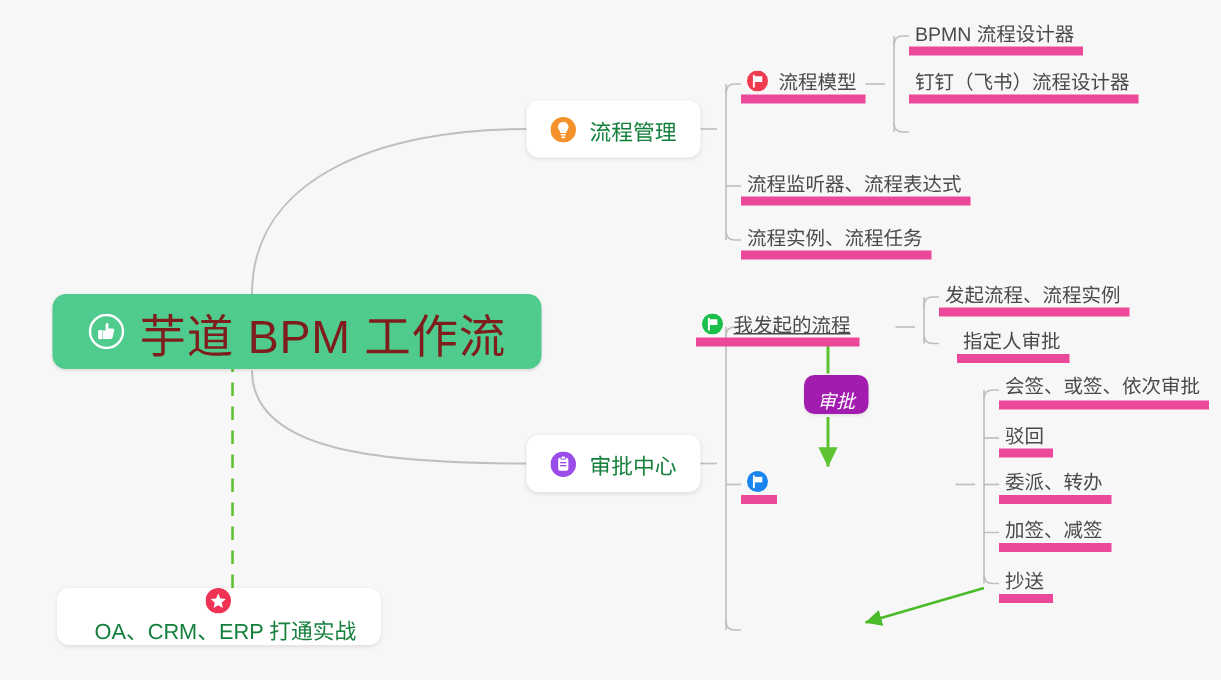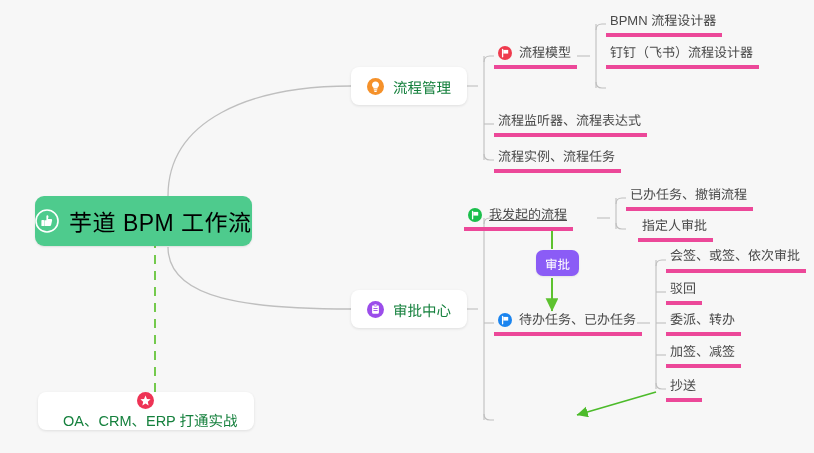--- a/index.html
+++ b/index.html
@@ -14,24 +14,24 @@
   }
   #canvas{position:absolute;left:0;top:0;width:814px;height:453px;}
   #edges{position:absolute;left:0;top:0;width:814px;height:453px;pointer-events:none;}
 
   .node{position:absolute;display:flex;align-items:center;box-sizing:border-box;white-space:nowrap;}
 
   
   .root{
     background:#4ecb8d;
     border-radius:9px;
-    padding:0 0;
+    padding:0 24px;
     height:50px;
-    color:#000000;
-    font-size:23px;
+    color:#7f1d1d;
+    font-size:31px;
     letter-spacing:.5px;
     box-shadow:0 1px 2px rgba(0,0,0,.10);
   }
   .root .lbl{margin-left:10px;}
 
   
   .card{
     background:#ffffff;
     border-radius:8px;
     height:38px;
@@ -41,47 +41,49 @@
     box-shadow:0 1px 3px rgba(0,0,0,.10);
   }
   .card .lbl{margin-left:9px;}
 
   
   .uline{
     font-size:13px;
     color:#4a4a4a;
     height:27px;
     padding:0 6px 0 4px;
-    border-bottom:4px solid #ec4899;
+    border-bottom:6px solid #ec4899;
+    align-items:flex-end;
     padding-bottom:2px;
   }
   .uline .lbl{margin-left:7px;line-height:1;}
   .uline.noicon .lbl{margin-left:0;}
 
   
   .ic{
     display:inline-flex;align-items:center;justify-content:center;
     border-radius:50%;flex:0 0 auto;
   }
   .ic svg{display:block;}
   .ic-lg{width:24px;height:24px;}
   .ic-md{width:17px;height:17px;}
   .ic-sm{width:14px;height:14px;}
 
   
   .badge{
     position:absolute;
-    background:#8b5cf6;
+    background:#a21caf;
     color:#fff;
     border-radius:7px;
     font-size:12.5px;
     height:26px;
     padding:0 9px;
-    display:flex;align-items:center;justify-content:center;
+    display:flex;align-items:flex-end;justify-content:center;
     box-shadow:0 1px 2px rgba(0,0,0,.08);
+    font-style:italic;
   }
 </style>
 </head>
 <body>
 
 <div id="canvas">
 
   <svg id="edges" viewBox="0 0 814 453" xmlns="http://www.w3.org/2000/svg">
     <defs>
       <marker id="ah-green" markerWidth="9" markerHeight="9" refX="6.4" refY="3.2" orient="auto">
@@ -207,39 +209,38 @@
     <span class="ic ic-sm">
       <svg width="14" height="14" viewBox="0 0 14 14">
         <circle cx="7" cy="7" r="7" fill="#1bbf4c"></circle>
         <path d="M4.6 3.4 L4.6 10.8" stroke="#ffffff" stroke-width="1.3" stroke-linecap="round"></path>
         <path d="M5.3 3.9 L10.2 3.9 L10.2 7.6 L5.3 7.6 Z" fill="#ffffff"></path>
       </svg>
     </span>
     <span class="lbl">我发起的流程</span>
   </div>
   <div class="node uline noicon" style="left:626px;top:184px;">
-    <span class="lbl">已办任务、撤销流程</span>
+    <span class="lbl">发起流程、流程实例</span>
   </div>
   <div class="node uline noicon" style="left:626px;top:215px;margin-left:12px;">
     <span class="lbl">指定人审批</span>
   </div>
 
   <div class="badge" style="left:536px;top:250px;">
     <span>审批</span>
   </div>
 
   <div class="node uline" style="left:494px;top:309px;">
     <span class="ic ic-sm">
       <svg width="14" height="14" viewBox="0 0 14 14">
         <circle cx="7" cy="7" r="7" fill="#1a84ef"></circle>
         <path d="M4.6 3.4 L4.6 10.8" stroke="#ffffff" stroke-width="1.3" stroke-linecap="round"></path>
         <path d="M5.3 3.9 L10.2 3.9 L10.2 7.6 L5.3 7.6 Z" fill="#ffffff"></path>
       </svg>
     </span>
-    <span class="lbl">待办任务、已办任务</span>
   </div>
 
   <div class="node uline noicon" style="left:666px;top:246px;font-family:Liberation Mono, monospace;">
     <span class="lbl">会签、或签、依次审批</span>
   </div>
   <div class="node uline noicon" style="left:666px;top:278px;">
     <span class="lbl">驳回</span>
   </div>
   <div class="node uline noicon" style="left:666px;top:309px;">
     <span class="lbl">委派、转办</span>

